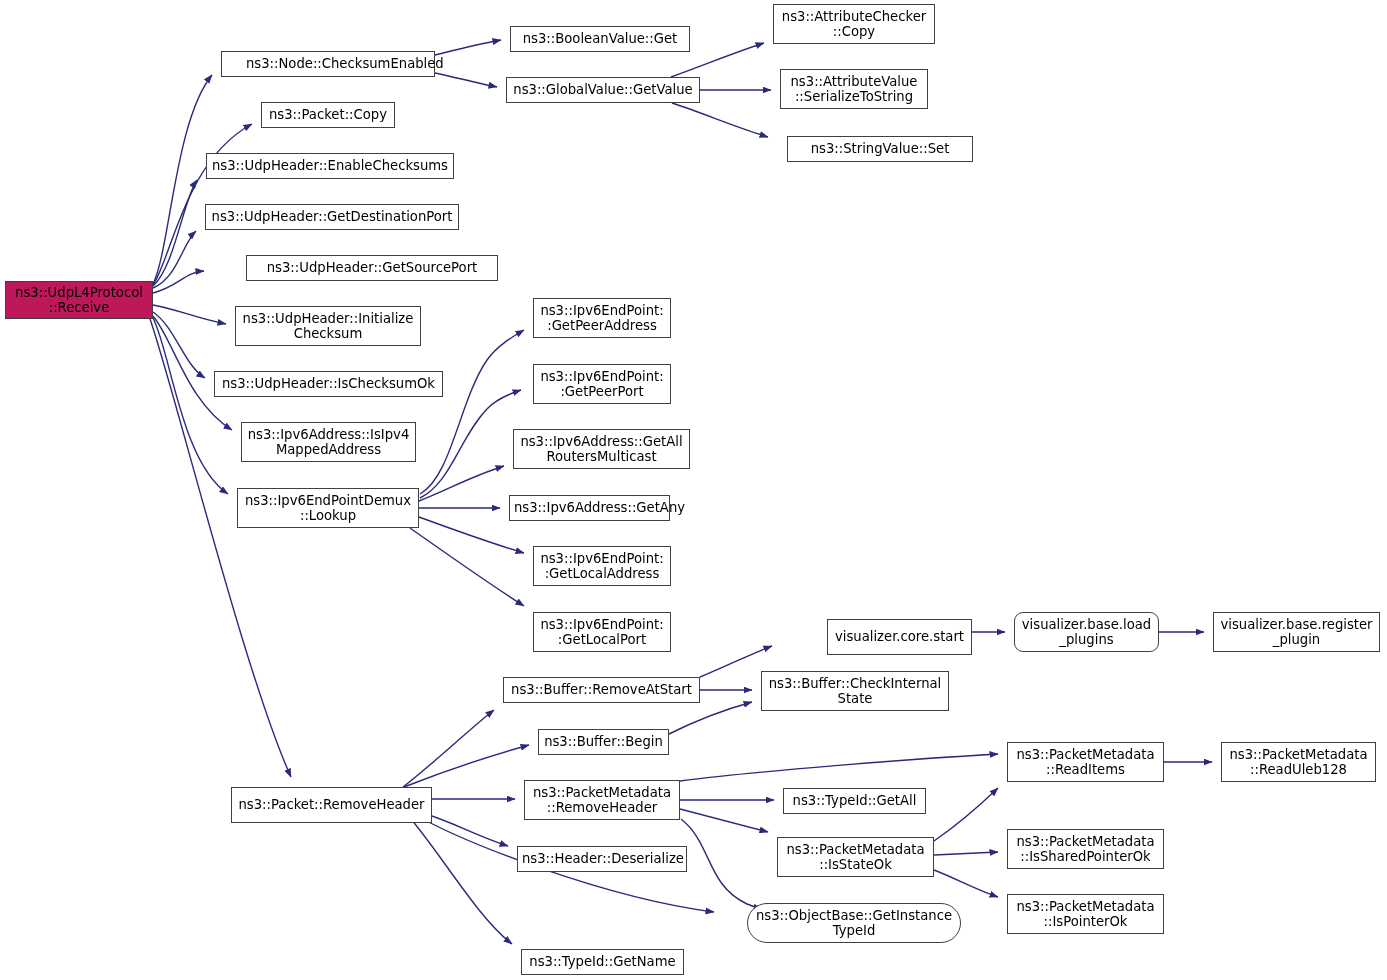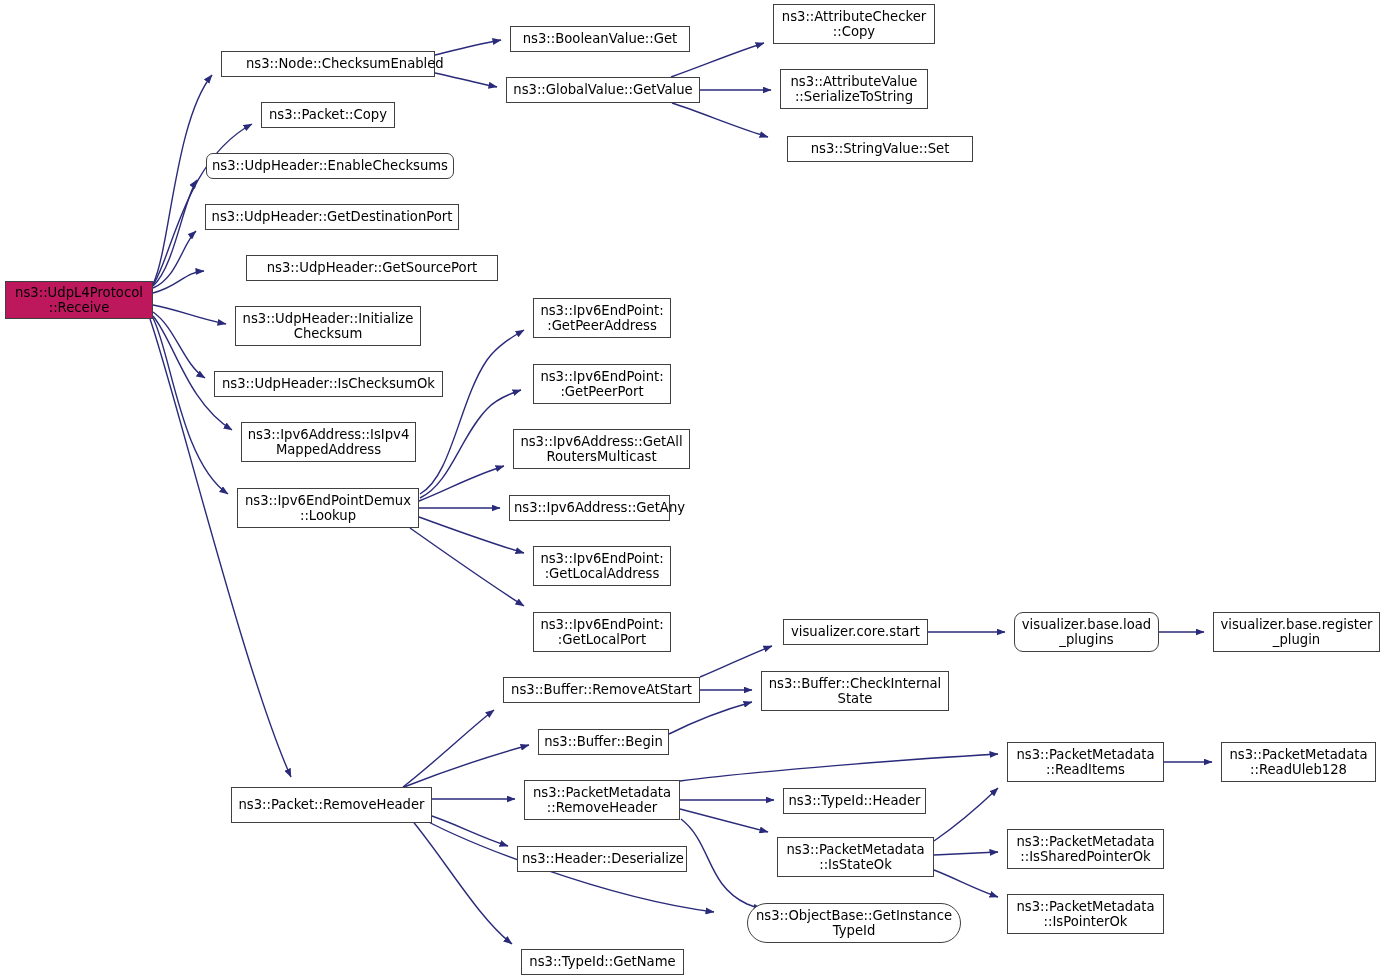--- a/index.html
+++ b/index.html
@@ -64,21 +64,21 @@
         <path d="M934,855 C955,854 976,853 998,852" fill="none" stroke="#2a2a7a" stroke-width="1.4" marker-end="url(#arrowhead)"></path>
         <path d="M934,870 C957,879 975,889 998,897" fill="none" stroke="#2a2a7a" stroke-width="1.4" marker-end="url(#arrowhead)"></path>
         <path d="M1164,762 C1181,762 1195,762 1212,762" fill="none" stroke="#2a2a7a" stroke-width="1.4" marker-end="url(#arrowhead)"></path>
       </g>
   </svg>
   <div id="nodes-group">
       <div class="node-box root" style="left: 5px; top: 281px; width: 148px; height: 38px;"><span class="node-label">ns3::UdpL4Protocol
 ::Receive</span></div>
       <div class="node-box" style="left: 221px; top: 51px; width: 214px; height: 26px; padding-left: 24px;"><span class="node-label">ns3::Node::ChecksumEnabled</span></div>
       <div class="node-box" style="left: 261px; top: 102px; width: 134px; height: 26px;"><span class="node-label">ns3::Packet::Copy</span></div>
-      <div class="node-box" style="left: 206px; top: 153px; width: 248px; height: 26px; border-radius: 7px;"><span class="node-label">ns3::UdpHeader::EnableChecksums</span></div>
+      <div class="node-box" style="left: 206px; top: 153px; width: 248px; height: 26px;"><span class="node-label">ns3::UdpHeader::EnableChecksums</span></div>
       <div class="node-box" style="left: 205px; top: 204px; width: 254px; height: 26px;"><span class="node-label">ns3::UdpHeader::GetDestinationPort</span></div>
       <div class="node-box" style="left: 213px; top: 255px; width: 252px; height: 26px; margin-left: 33px;"><span class="node-label">ns3::UdpHeader::GetSourcePort</span></div>
       <div class="node-box" style="left: 235px; top: 306px; width: 186px; height: 40px;"><span class="node-label">ns3::UdpHeader::Initialize
 Checksum</span></div>
       <div class="node-box" style="left: 214px; top: 371px; width: 229px; height: 26px;"><span class="node-label">ns3::UdpHeader::IsChecksumOk</span></div>
       <div class="node-box" style="left: 241px; top: 422px; width: 175px; height: 40px;"><span class="node-label">ns3::Ipv6Address::IsIpv4
 MappedAddress</span></div>
       <div class="node-box" style="left: 237px; top: 488px; width: 182px; height: 40px;"><span class="node-label">ns3::Ipv6EndPointDemux
 ::Lookup</span></div>
       <div class="node-box" style="left: 510px; top: 26px; width: 180px; height: 26px;"><span class="node-label">ns3::BooleanValue::Get</span></div>
@@ -99,24 +99,24 @@
 :GetLocalAddress</span></div>
       <div class="node-box" style="left: 533px; top: 612px; width: 138px; height: 40px;"><span class="node-label">ns3::Ipv6EndPoint:
 :GetLocalPort</span></div>
       <div class="node-box" style="left: 231px; top: 787px; width: 201px; height: 36px;"><span class="node-label">ns3::Packet::RemoveHeader</span></div>
       <div class="node-box" style="left: 503px; top: 677px; width: 197px; height: 26px;"><span class="node-label">ns3::Buffer::RemoveAtStart</span></div>
       <div class="node-box" style="left: 538px; top: 729px; width: 131px; height: 26px;"><span class="node-label">ns3::Buffer::Begin</span></div>
       <div class="node-box" style="left: 524px; top: 780px; width: 156px; height: 40px;"><span class="node-label">ns3::PacketMetadata
 ::RemoveHeader</span></div>
       <div class="node-box" style="left: 517px; top: 846px; width: 170px; height: 26px;"><span class="node-label">ns3::Header::Deserialize</span></div>
       <div class="node-box" style="left: 521px; top: 949px; width: 163px; height: 26px;"><span class="node-label">ns3::TypeId::GetName</span></div>
-      <div class="node-box" style="left: 783px; top: 619px; width: 145px; height: 26px;"><span class="node-label">visualizer.core.start</span></div>
+      <div class="node-box" style="left: 827px; top: 619px; width: 145px; height: 36px;"><span class="node-label">visualizer.core.start</span></div>
       <div class="node-box" style="left: 761px; top: 671px; width: 188px; height: 40px;"><span class="node-label">ns3::Buffer::CheckInternal
 State</span></div>
-      <div class="node-box" style="left: 783px; top: 788px; width: 143px; height: 26px;"><span class="node-label">ns3::TypeId::Header</span></div>
+      <div class="node-box" style="left: 783px; top: 788px; width: 143px; height: 26px;"><span class="node-label">ns3::TypeId::GetAll</span></div>
       <div class="node-box" style="left: 777px; top: 837px; width: 157px; height: 40px;"><span class="node-label">ns3::PacketMetadata
 ::IsStateOk</span></div>
       <div class="node-box" style="left: 747px; top: 903px; width: 214px; height: 40px; border-radius: 20px;"><span class="node-label">ns3::ObjectBase::GetInstance
 TypeId</span></div>
       <div class="node-box" style="left: 1014px; top: 612px; width: 145px; height: 40px; border-radius: 9px;"><span class="node-label">visualizer.base.load
 _plugins</span></div>
       <div class="node-box" style="left: 1213px; top: 612px; width: 167px; height: 40px;"><span class="node-label">visualizer.base.register
 _plugin</span></div>
       <div class="node-box" style="left: 1007px; top: 742px; width: 157px; height: 40px;"><span class="node-label">ns3::PacketMetadata
 ::ReadItems</span></div>

